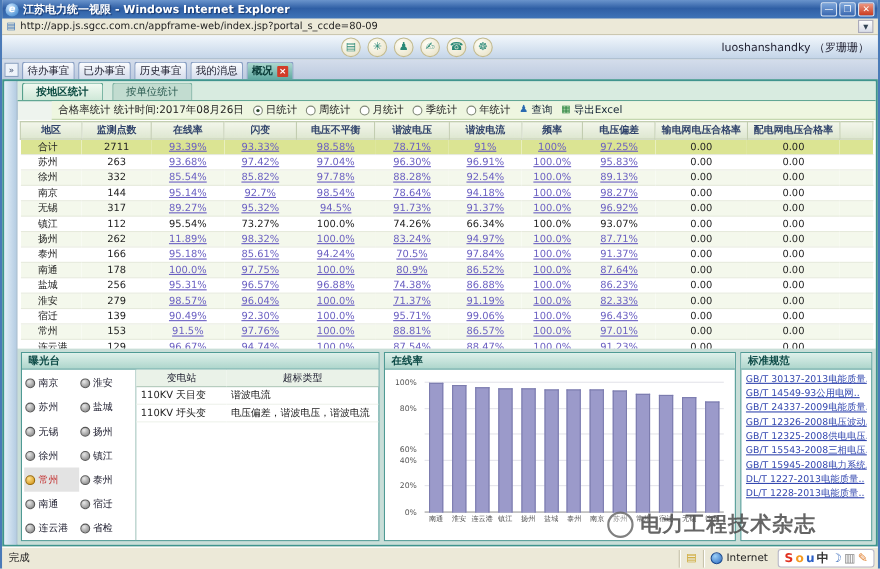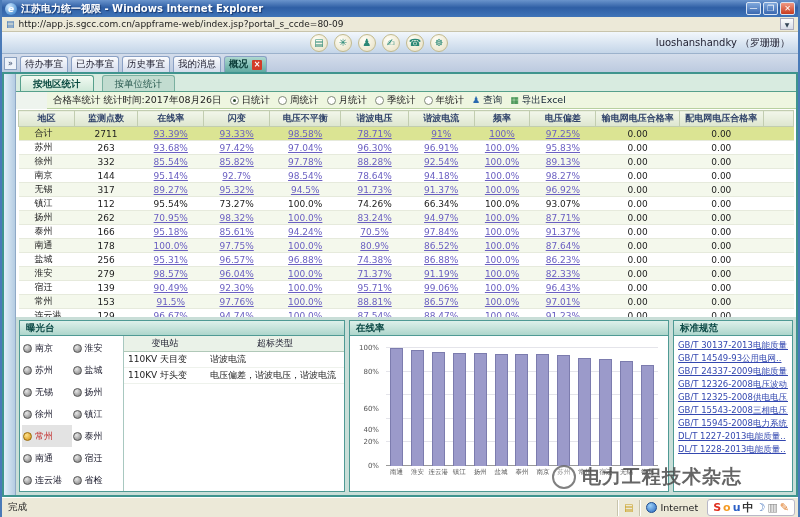--- a/index.html
+++ b/index.html
@@ -345,21 +345,21 @@
                 <td class="num">66.34%</td>
                 <td class="num">100.0%</td>
                 <td class="num">93.07%</td>
                 <td class="num">0.00</td>
                 <td class="num">0.00</td>
                 <td></td>
               </tr>
               <tr>
                 <td class="region">扬州</td>
                 <td class="num">262</td>
-                <td class="num"><span class="link">70.95%</span></td>
+                <td class="num"><span class="link">11.89%</span></td>
                 <td class="num"><span class="link">98.32%</span></td>
                 <td class="num"><span class="link">100.0%</span></td>
                 <td class="num"><span class="link">83.24%</span></td>
                 <td class="num"><span class="link">94.97%</span></td>
                 <td class="num"><span class="link">100.0%</span></td>
                 <td class="num"><span class="link">87.71%</span></td>
                 <td class="num">0.00</td>
                 <td class="num">0.00</td>
                 <td></td>
               </tr>
@@ -550,21 +550,21 @@
             </div>
           </div>
         </div>
 
         <div class="panel chart">
           <div class="panel-header">在线率</div>
           <div class="chart-area">
             <div id="yaxis">
                 <span class="ytick" style="top: 114px;">0%</span>
                 <span class="ytick" style="top: 90.4px;">20%</span>
-                <span class="ytick" style="top: 78px;">40%</span>
+                <span class="ytick" style="top: 67px;">40%</span>
                 <span class="ytick" style="top: 57px;">60%</span>
                 <span class="ytick" style="top: 19.6px;">80%</span>
                 <span class="ytick" style="top: -4px;">100%</span>
               </div>
             <div id="grid">
                 <div class="gridline zero" style="bottom: 0px;"></div>
                 <div class="gridline" style="bottom: 23.6px;"></div>
                 <div class="gridline" style="bottom: 47.2px;"></div>
                 <div class="gridline" style="bottom: 70.8px;"></div>
                 <div class="gridline" style="bottom: 94.4px;"></div>

